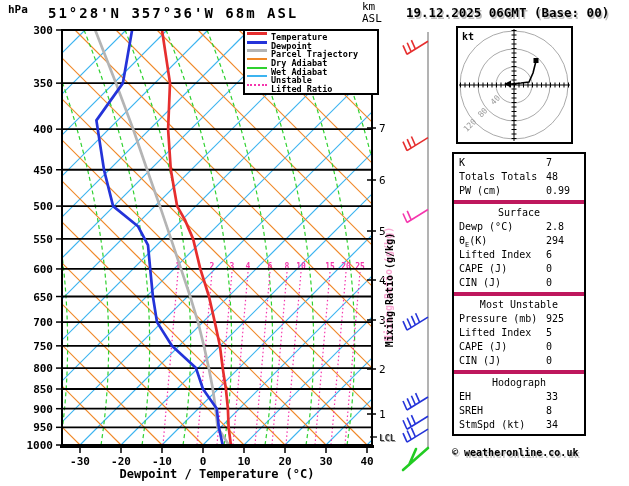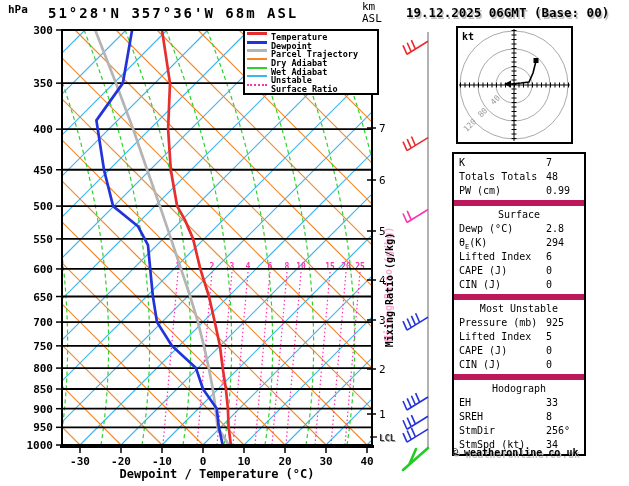--- a/index.html
+++ b/index.html
@@ -13,21 +13,21 @@
   #date{left:406px;top:5px;font-size:12.5px;text-shadow:1.5px 1.5px 0 #bdbdbd;}
   #footer{left:452px;top:447px;font-size:10px;font-weight:bold;text-shadow:1.5px 1.5px 0 #c4c4c4;}
   
   #legend{left:243px;top:29px;width:130px;background:#fff;border:2px solid #000;padding:1px 0 0 2px;}
   .leg-row{display:flex;height:8.7px;}
   .leg-sample{width:20px;margin-right:4px;flex:0 0 20px;}
   .leg-label{font-size:8.5px;font-weight:bold;white-space:nowrap;}
   
   #datatable{left:452px;top:152px;width:130px;background:#fff;border:2px solid #000;font-size:10px;}
   .tsection{padding:2px 0;}
-  .tsection + .tsection{border-top:6px solid #be185d;}
+  .tsection + .tsection{border-top:4px solid #be185d;}
   .trow{position:relative;height:14px;line-height:14px;padding-left:5px;white-space:nowrap;}
   .trow .tval{position:absolute;left:92px;top:0;}
   .thead{height:14px;line-height:14px;text-align:center;}
   sub{font-size:7px;}
 </style>
 </head>
 <body>
 
 <div id="app">
 
@@ -327,21 +327,21 @@
       <div class="leg-row">
         <span class="leg-sample" style="border-top: 2px solid rgb(47, 209, 47);"></span>
         <span class="leg-label">Wet Adiabat</span>
       </div>
       <div class="leg-row">
         <span class="leg-sample" style="border-top: 2px solid rgb(60, 180, 240);"></span>
         <span class="leg-label">Unstable</span>
       </div>
       <div class="leg-row">
         <span class="leg-sample" style="border-top: 2px dotted rgb(245, 54, 173);"></span>
-        <span class="leg-label">Surface Ratio</span>
+        <span class="leg-label">Lifted Ratio</span>
       </div>
     </div>
 
   <div id="datatable" class="abs">
       <div class="tsection">
         <div class="trow"><span>K</span><span class="tval">7</span></div>
         <div class="trow"><span>Totals Totals</span><span class="tval">48</span></div>
         <div class="trow"><span>PW (cm)</span><span class="tval">0.99</span></div>
       </div>
       <div class="tsection">
@@ -356,19 +356,18 @@
         <div class="thead">Most Unstable</div>
         <div class="trow"><span>Pressure (mb)</span><span class="tval">925</span></div>
         <div class="trow"><span>Lifted Index</span><span class="tval">5</span></div>
         <div class="trow"><span>CAPE (J)</span><span class="tval">0</span></div>
         <div class="trow"><span>CIN (J)</span><span class="tval">0</span></div>
       </div>
       <div class="tsection">
         <div class="thead">Hodograph</div>
         <div class="trow"><span>EH</span><span class="tval">33</span></div>
         <div class="trow"><span>SREH</span><span class="tval">8</span></div>
-        <div class="trow"><span>StmDir</span><span class="tval">256°</span></div>
         <div class="trow"><span>StmSpd (kt)</span><span class="tval">34</span></div>
       </div>
     </div>
 
   <div id="footer" class="abs">© weatheronline.co.uk</div>
 </div>
 
 </body></html>

